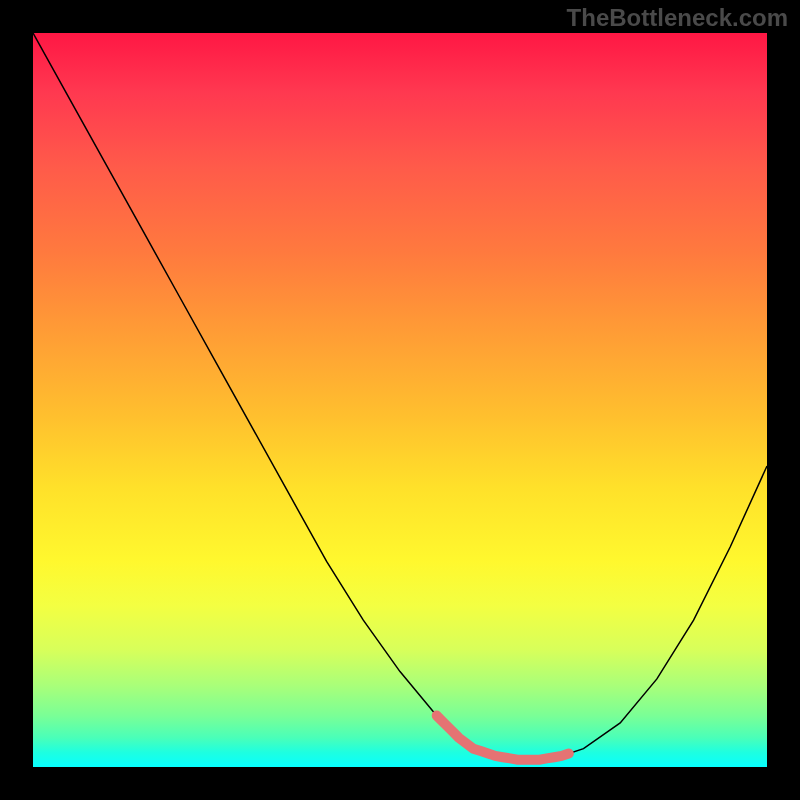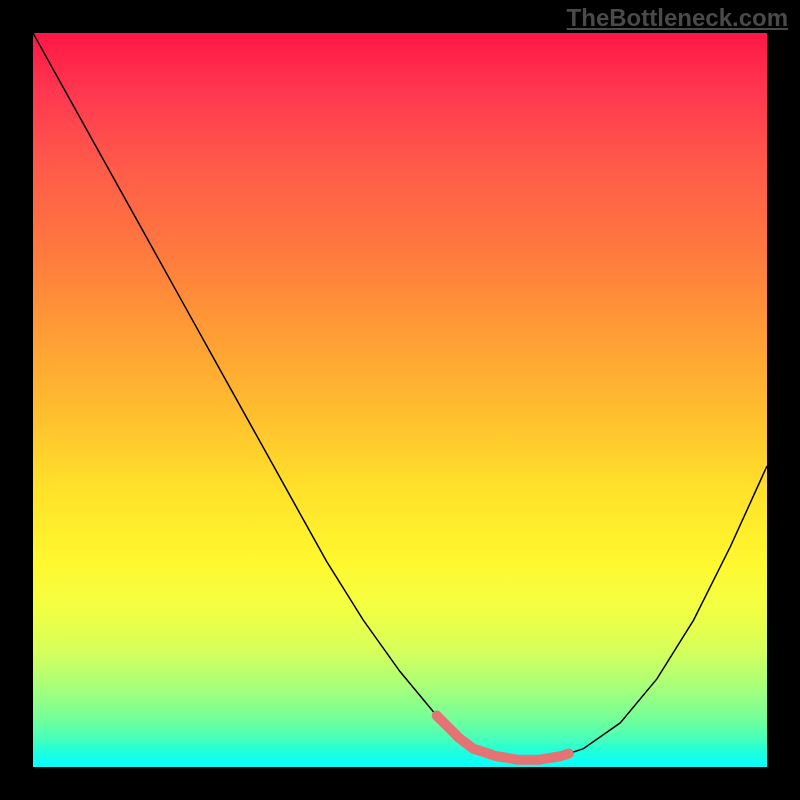--- a/index.html
+++ b/index.html
@@ -12,21 +12,20 @@
     overflow: hidden;
   }
   .watermark {
     position: absolute;
     top: 4px;
     right: 12px;
     color: #4a4a4a;
     font-size: 24px;
     font-weight: bold;
     z-index: 10;
-    text-decoration: underline;
   }
   .plot-area {
     position: absolute;
     left: 33px;
     top: 33px;
     width: 734px;
     height: 734px;
     overflow: hidden;
   }
   .gradient-bg {

